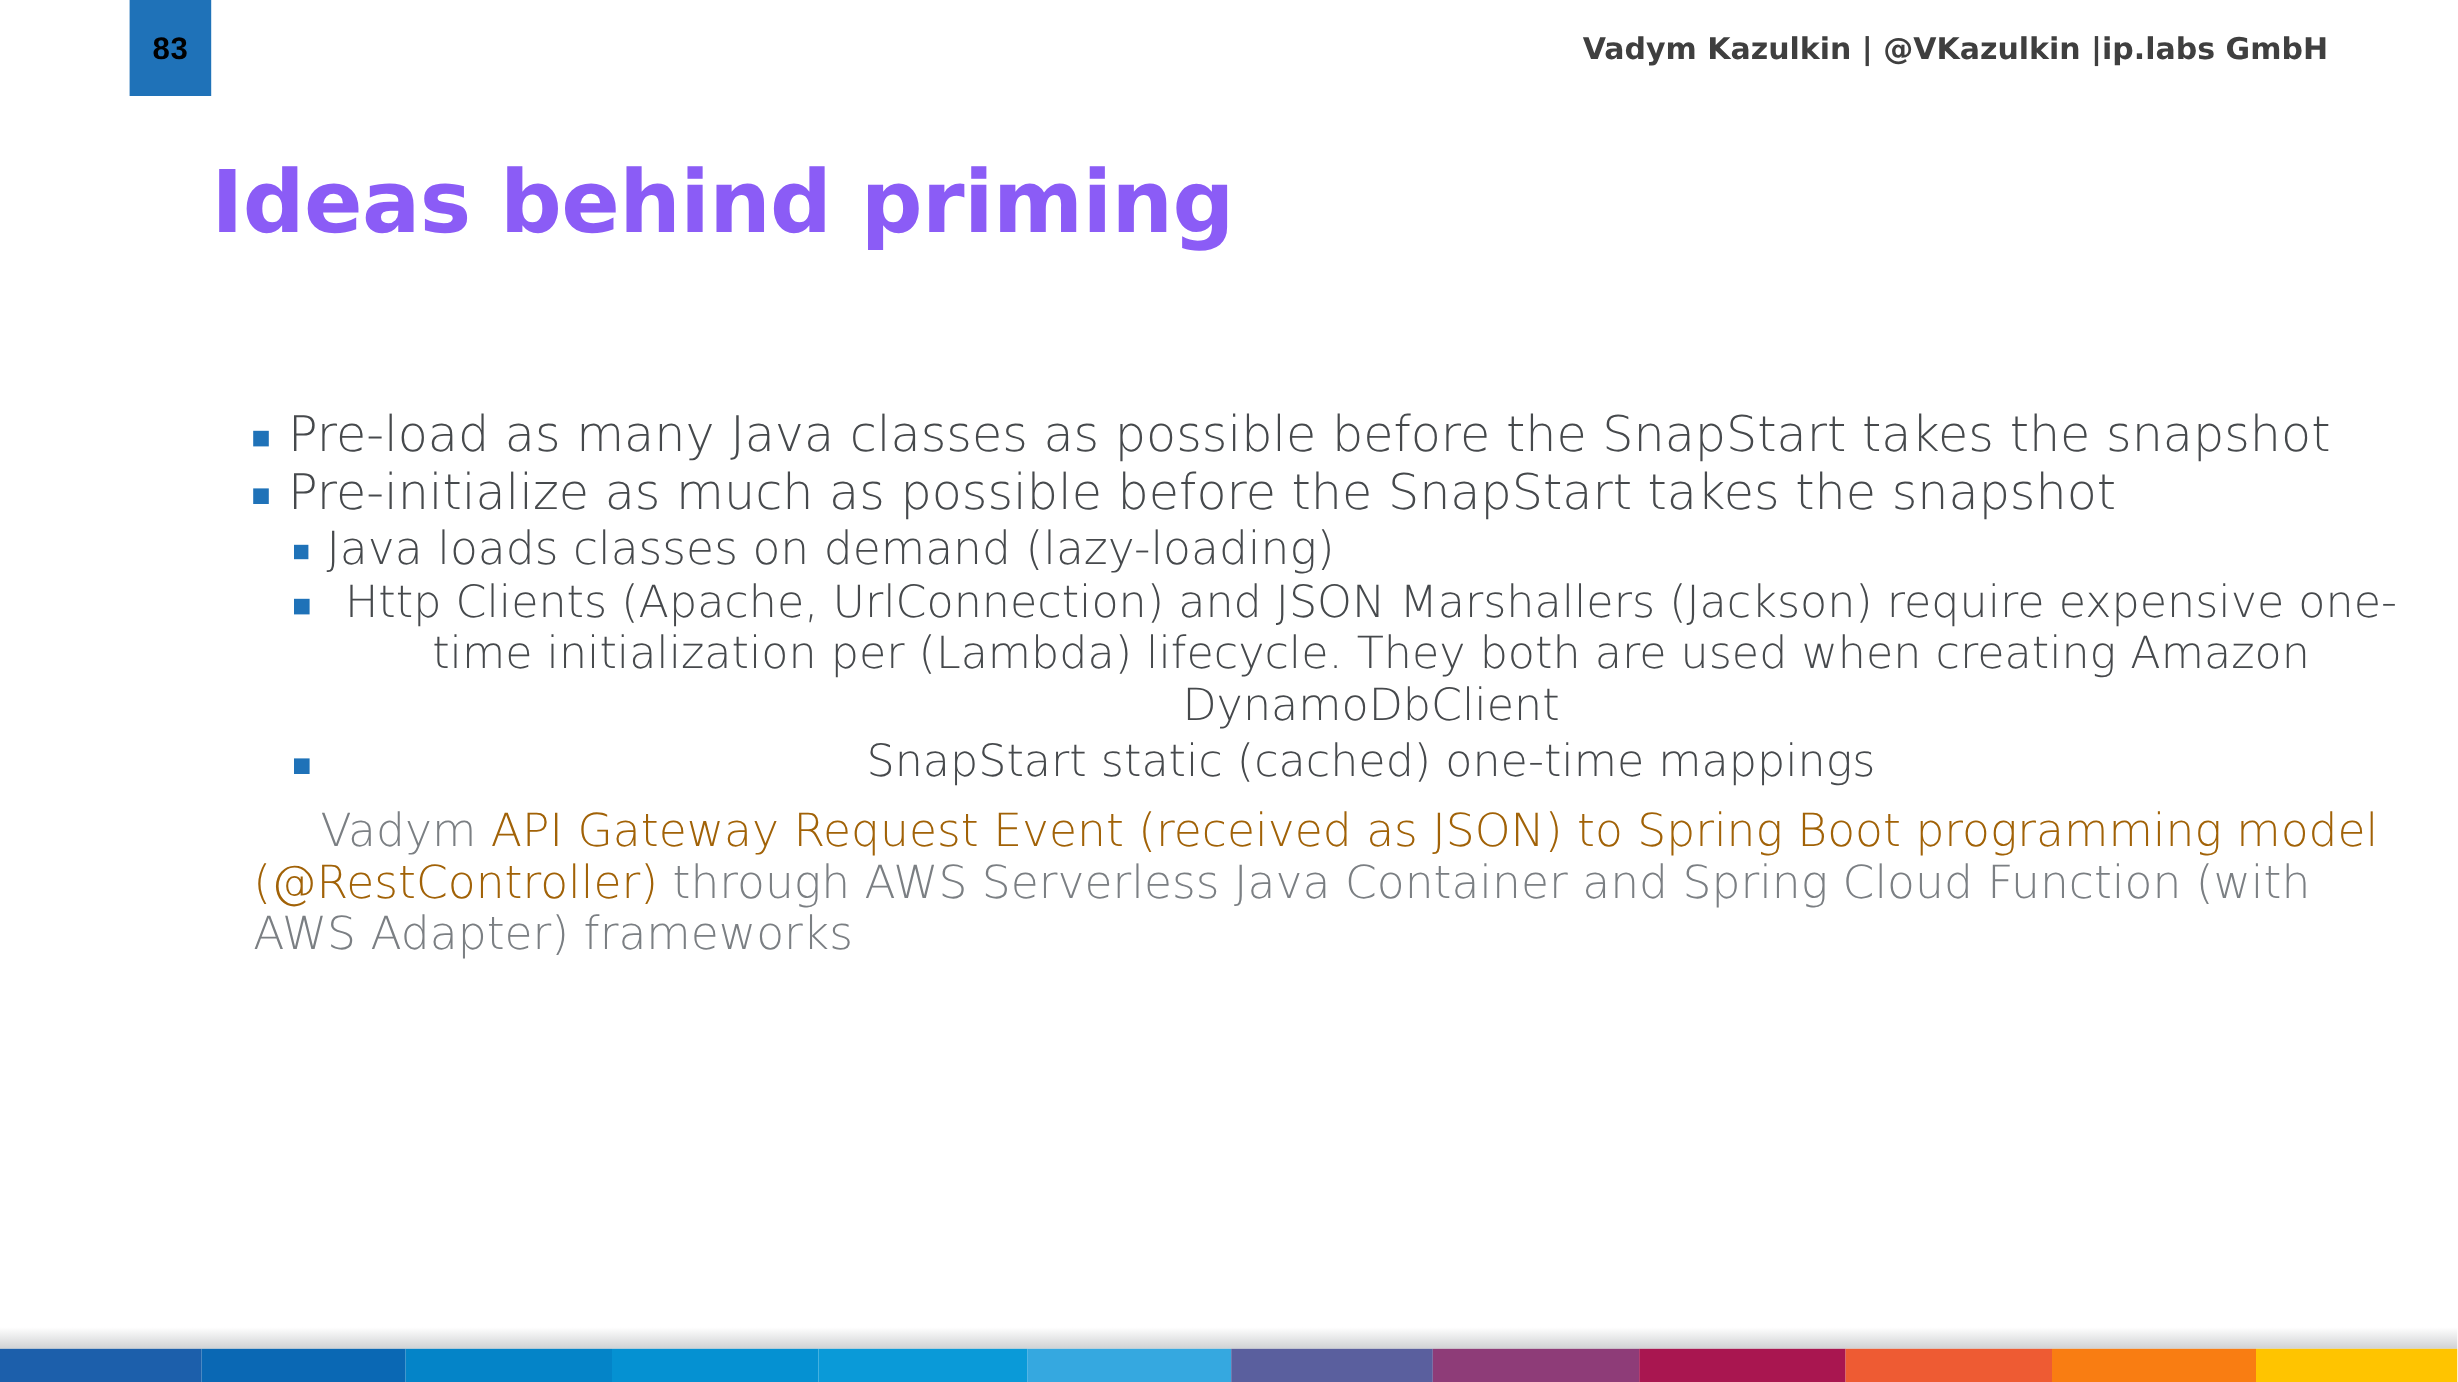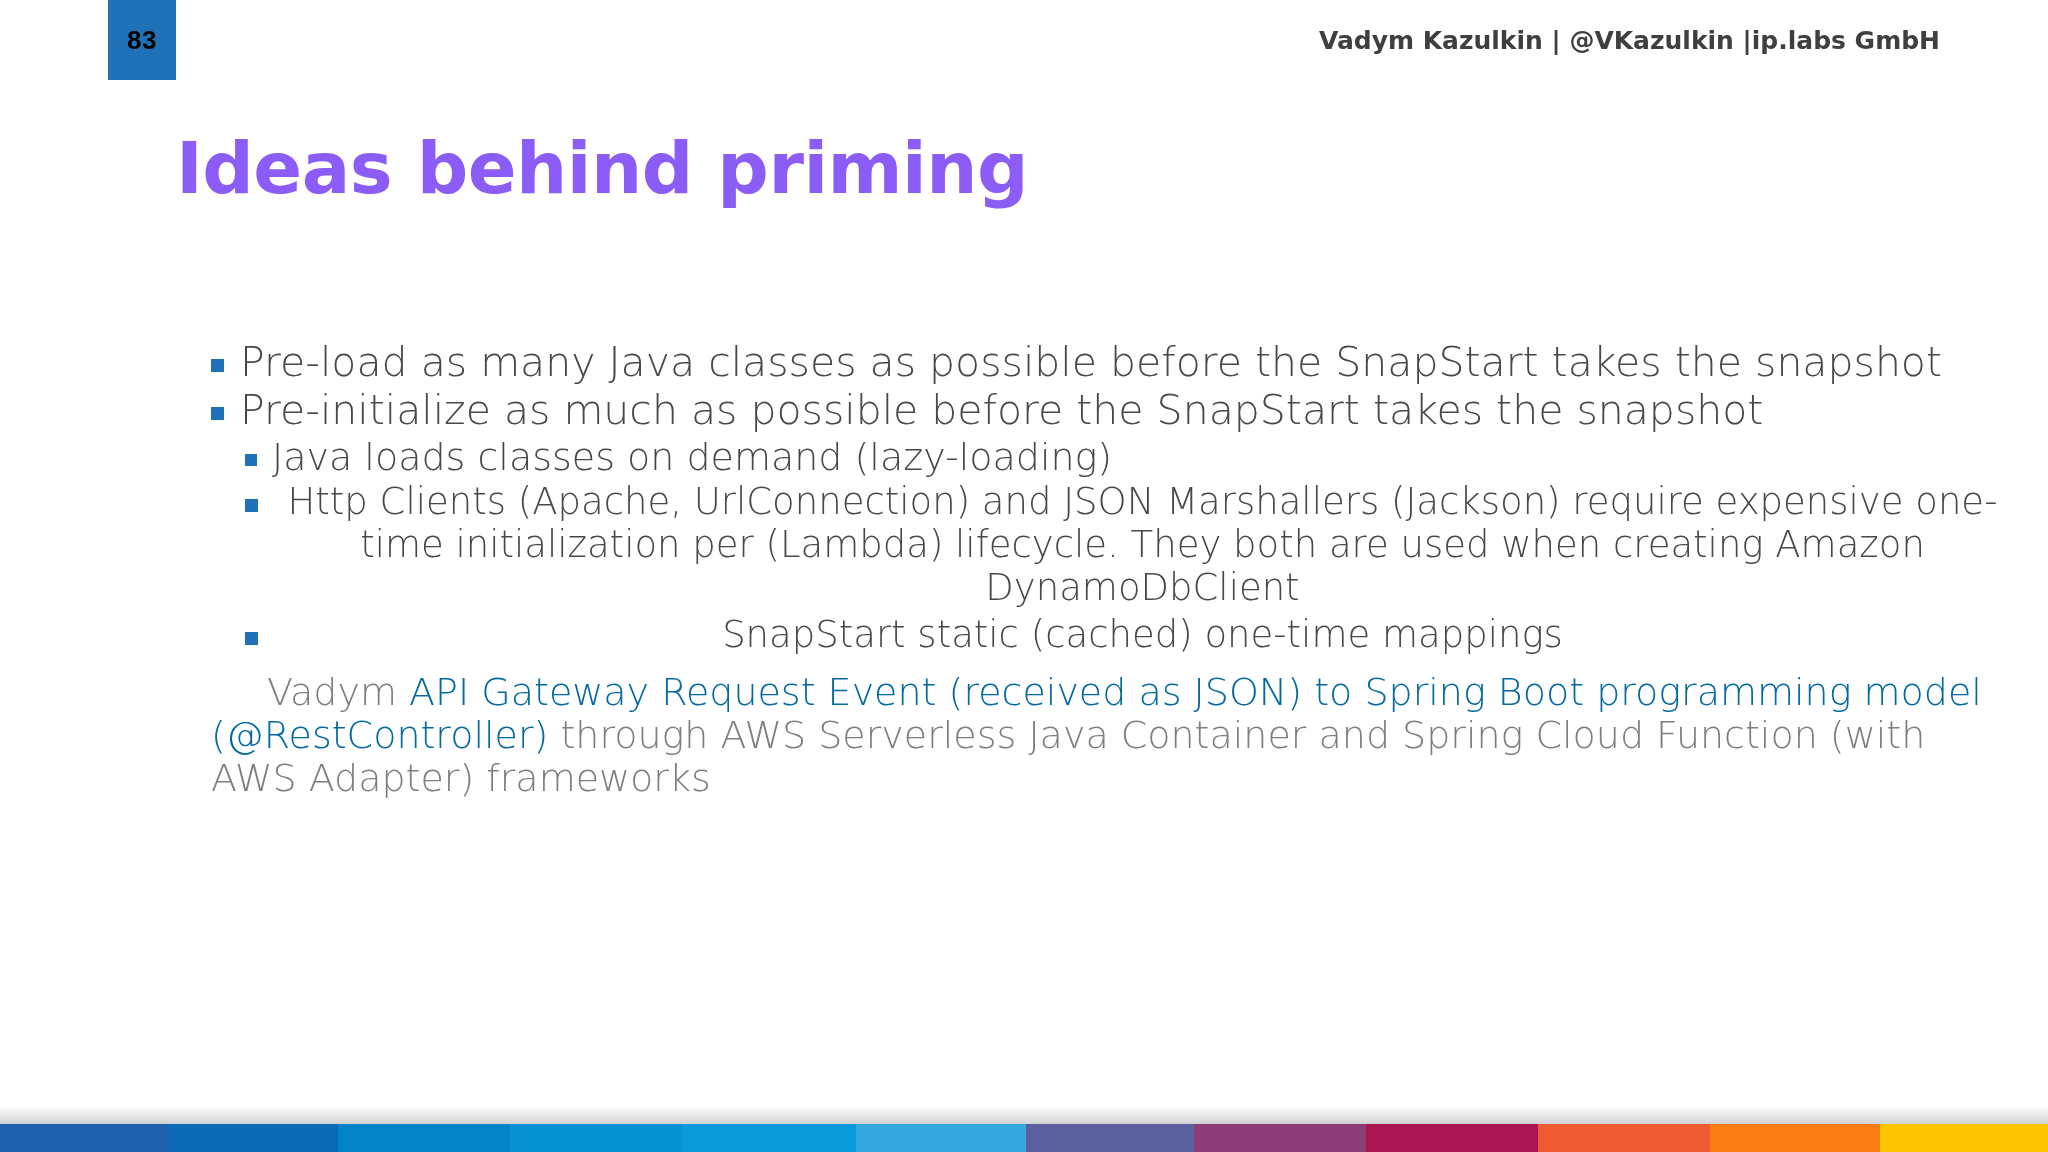--- a/index.html
+++ b/index.html
@@ -131,21 +131,21 @@
     line-height: 1.14;
     margin-top: 14px;
     margin-left: 0;
     color: #7b7f83;
   }
   .final-para .indent {
     display: inline-block;
     width: 56px;
   }
   .final-para .dark {
-    color: #0369a1;
+    color: #a16207;
   }
 
   
   .footer-shadow {
     position: absolute;
     left: 0;
     right: 0;
     bottom: 28px;
     height: 18px;
     background: linear-gradient(to bottom, rgba(255,255,255,0) 0%, rgba(120,125,130,0.35) 100%);

